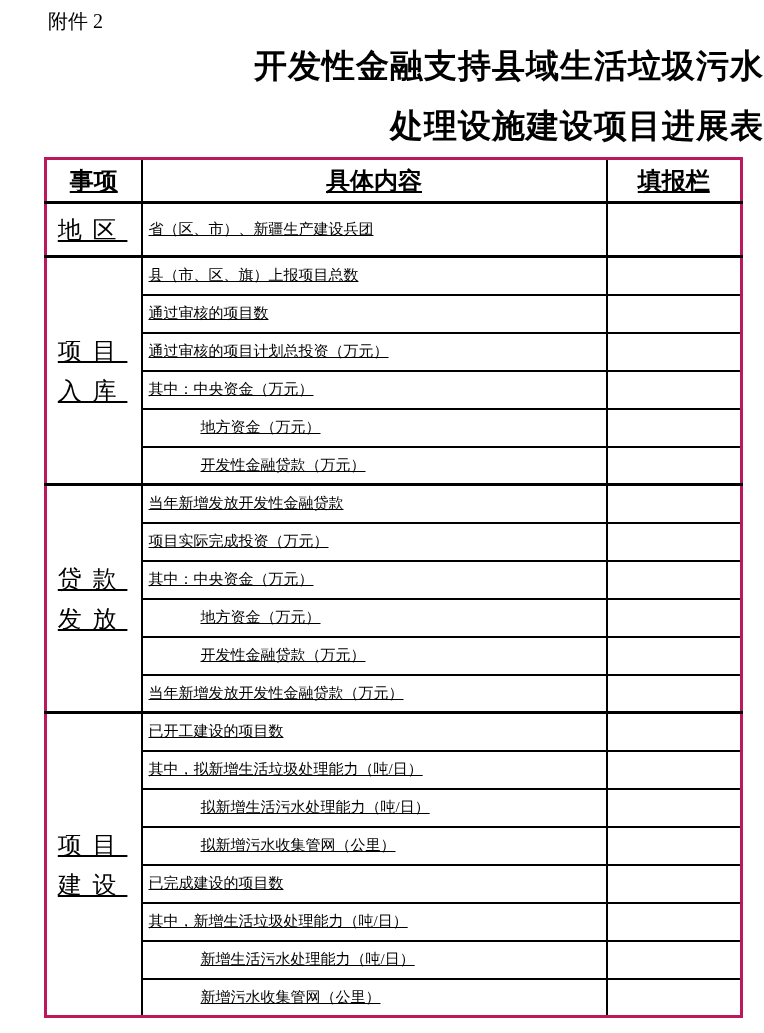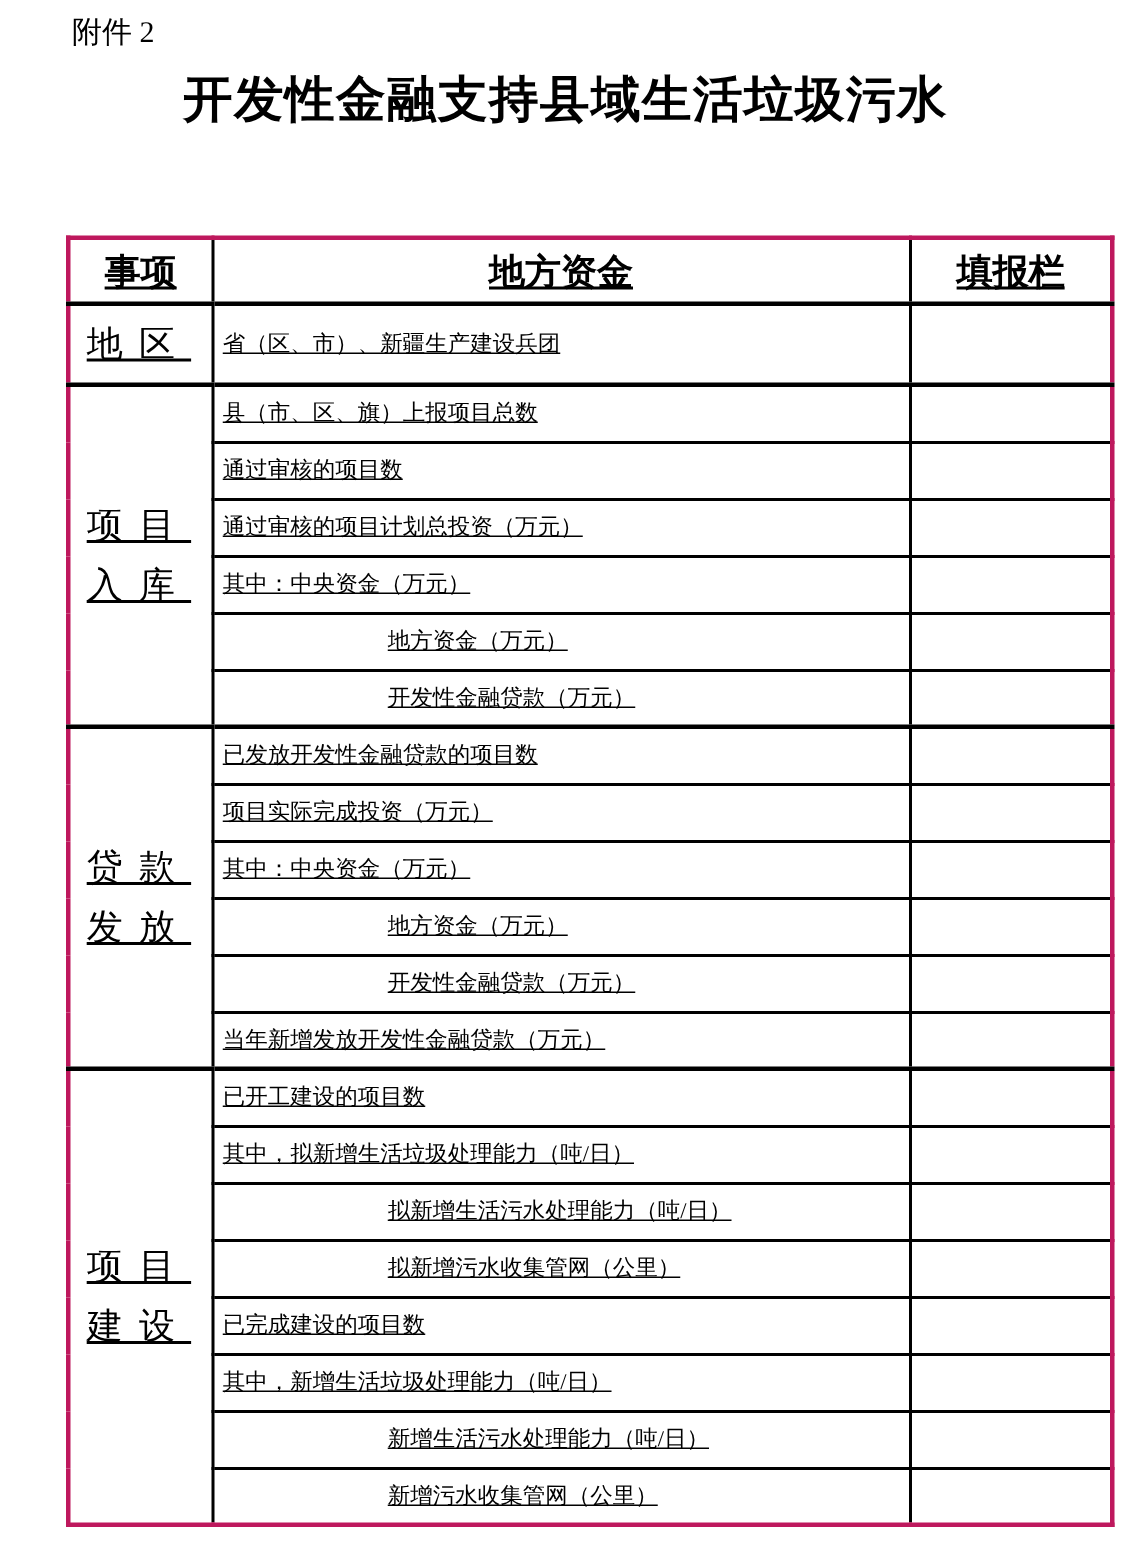--- a/index.html
+++ b/index.html
@@ -19,23 +19,23 @@
     position: absolute;
     left: 48px;
     top: 8px;
     font-size: 20px;
     font-family: "Liberation Serif", serif;
   }
   .doc-title {
     position: absolute;
     top: 36px;
     left: 0;
-    right: 10px;
+    right: 0;
     margin: 0;
-    text-align: center;
+    text-align: right;
     font-family: "Liberation Sans", sans-serif;
     font-weight: bold;
     font-size: 33px;
     line-height: 60px;
     letter-spacing: 1px;
   }
   table.progress {
     position: absolute;
     left: 44px;
     top: 157px;
@@ -78,47 +78,48 @@
   }
   td.content {
     font-size: 15px;
     text-align: left;
     vertical-align: middle;
     padding-left: 6px;
     padding-right: 4px;
     white-space: nowrap;
   }
   td.content.indent {
-    padding-left: 116px;
+    padding-left: 58px;
   }
   td.fill {
     font-size: 24px;
     text-align: left;
     padding-left: 6px;
   }
 </style>
 </head>
 <body>
 
 <div class="attachment">附件 2</div>
 
 <h1 class="doc-title">
   <span>开发性金融支持县域生活垃圾污水</span><br>
+  <span>处理设施建设项目进展表</span>
 </h1>
 
 <table class="progress">
   <colgroup>
     <col class="c1">
       <col class="c2">
       <col class="c3">
   </colgroup>
   <thead>
     <tr>
       <th>事项</th>
-      <th>地方资金</th>
+      <th>具体内容</th>
       <th>填报栏</th>
     </tr>
   </thead>
   <tbody>
       <tr class="section-start">
         <td class="cat" rowspan="1">
           <div class="cat-line">地区</div>
         </td>
         <td class="content">省（区、市）、新疆生产建设兵团</td>
         <td class="fill"></td>
@@ -149,21 +150,21 @@
       </tr>
       <tr>
         <td class="content indent">开发性金融贷款（万元）</td>
         <td class="fill"></td>
       </tr>
       <tr class="section-start">
         <td class="cat" rowspan="6">
           <div class="cat-line">贷款</div>
           <div class="cat-line">发放</div>
         </td>
-        <td class="content">已发放开发性金融贷款的项目数</td>
+        <td class="content">当年新增发放开发性金融贷款</td>
         <td class="fill"></td>
       </tr>
       <tr>
         <td class="content">项目实际完成投资（万元）</td>
         <td class="fill"></td>
       </tr>
       <tr>
         <td class="content">其中：中央资金（万元）</td>
         <td class="fill"></td>
       </tr>

